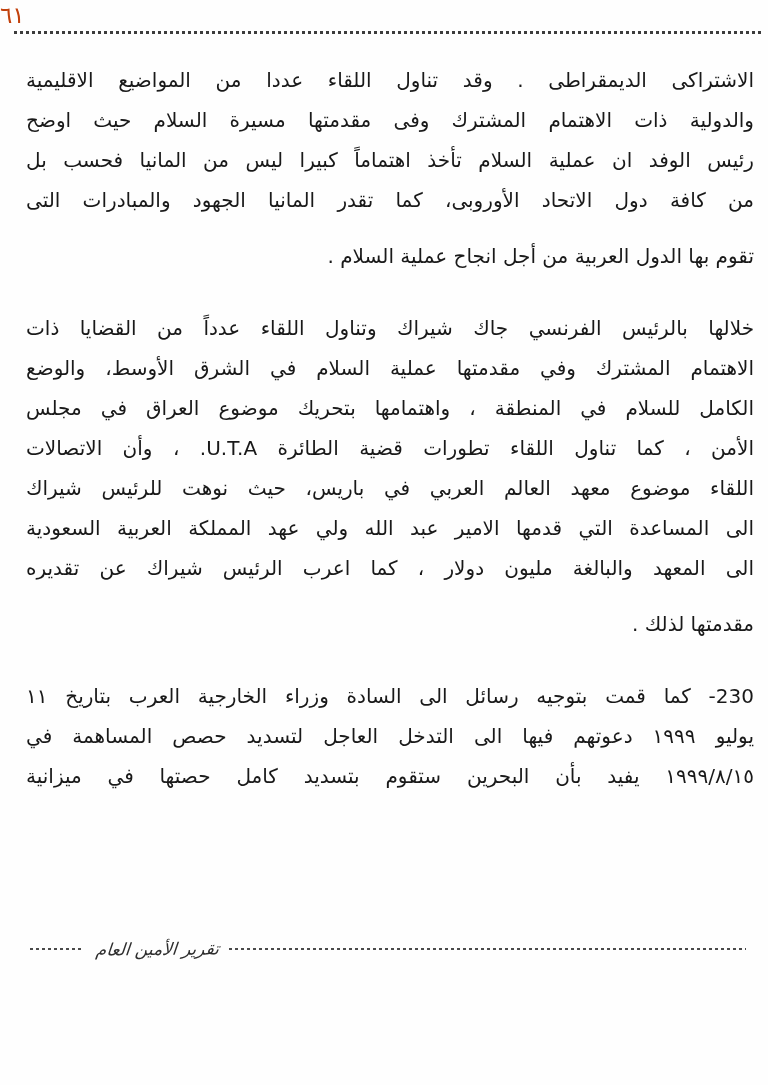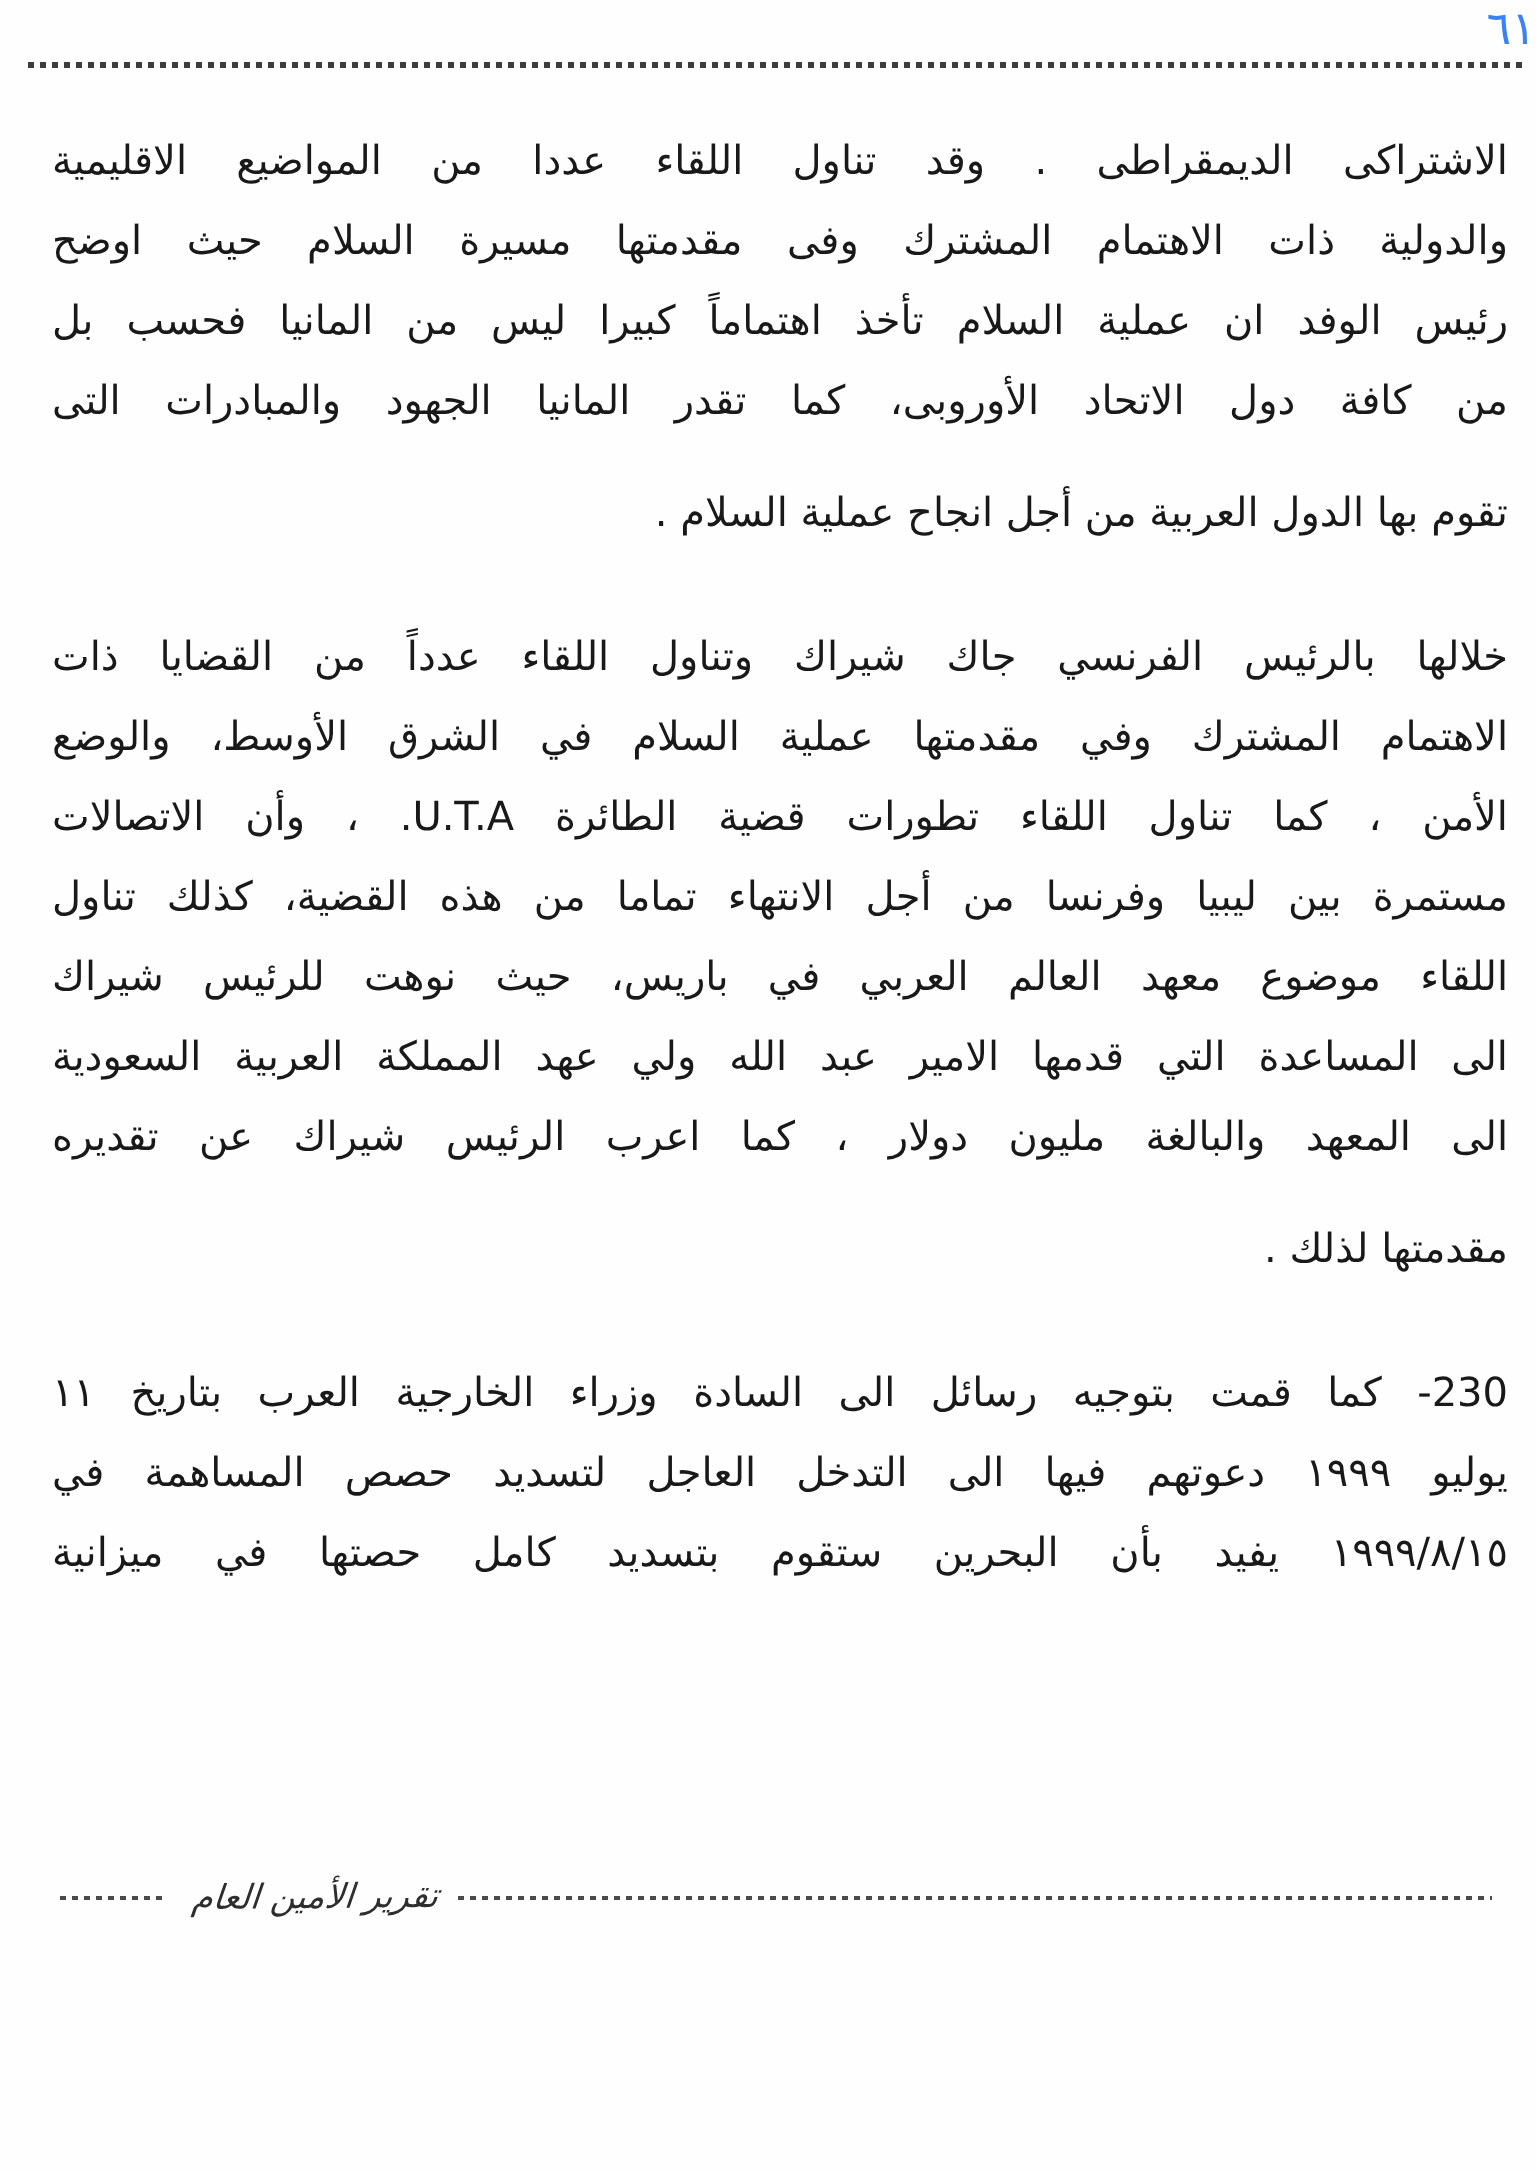--- a/index.html
+++ b/index.html
@@ -12,25 +12,24 @@
     direction: rtl;
     font-family: "DejaVu Sans", sans-serif;
     color: #191919;
     overflow: hidden;
   }
   .page-number {
     position: absolute;
     top: 2px;
     left: 0;
     right: 0;
-    text-align: right;
+    text-align: left;
     font-size: 23px;
     letter-spacing: 4px;
-    color: #3b82f6;
-    margin-left: 17px;
+    color: #c2410c;
   }
   .header-rule {
     position: absolute;
     top: 31px;
     left: 14px;
     right: 6px;
     height: 3px;
     background: repeating-linear-gradient(90deg, #3c3c3c 0 3px, transparent 3px 6px);
   }
   .content {
@@ -98,22 +97,22 @@
       <div class="tl">الاشتراكى الديمقراطى . وقد تناول اللقاء عددا من المواضيع الاقليمية</div>
       <div class="tl">والدولية ذات الاهتمام المشترك وفى مقدمتها مسيرة السلام حيث اوضح</div>
       <div class="tl">رئيس الوفد ان عملية السلام تأخذ اهتماماً كبيرا ليس من المانيا فحسب بل</div>
       <div class="tl">من كافة دول الاتحاد الأوروبى، كما تقدر المانيا الجهود والمبادرات التى</div>
       <div class="tl end">تقوم بها الدول العربية من أجل انجاح عملية السلام .</div>
     </div>
 
     <div class="para">
       <div class="tl">خلالها بالرئيس الفرنسي جاك شيراك وتناول اللقاء عدداً من القضايا ذات</div>
       <div class="tl">الاهتمام المشترك وفي مقدمتها عملية السلام في الشرق الأوسط، والوضع</div>
+      <div class="tl">الكامل للسلام في المنطقة ، واهتمامها بتحريك موضوع العراق في مجلس</div>
       <div class="tl">الأمن ، كما تناول اللقاء تطورات قضية الطائرة U.T.A. ، وأن الاتصالات</div>
-      <div class="tl">مستمرة بين ليبيا وفرنسا من أجل الانتهاء تماما من هذه القضية، كذلك تناول</div>
       <div class="tl">اللقاء موضوع معهد العالم العربي في باريس، حيث نوهت للرئيس شيراك</div>
       <div class="tl">الى المساعدة التي قدمها الامير عبد الله ولي عهد المملكة العربية السعودية</div>
       <div class="tl">الى المعهد والبالغة مليون دولار ، كما اعرب الرئيس شيراك عن تقديره</div>
       <div class="tl end">مقدمتها لذلك .</div>
     </div>
 
     <div class="para">
       <div class="tl">230- كما قمت بتوجيه رسائل الى السادة وزراء الخارجية العرب بتاريخ ١١</div>
       <div class="tl">يوليو ١٩٩٩ دعوتهم فيها الى التدخل العاجل لتسديد حصص المساهمة في</div>
       <div class="tl">١٩٩٩/٨/١٥ يفيد بأن البحرين ستقوم بتسديد كامل حصتها في ميزانية</div>

